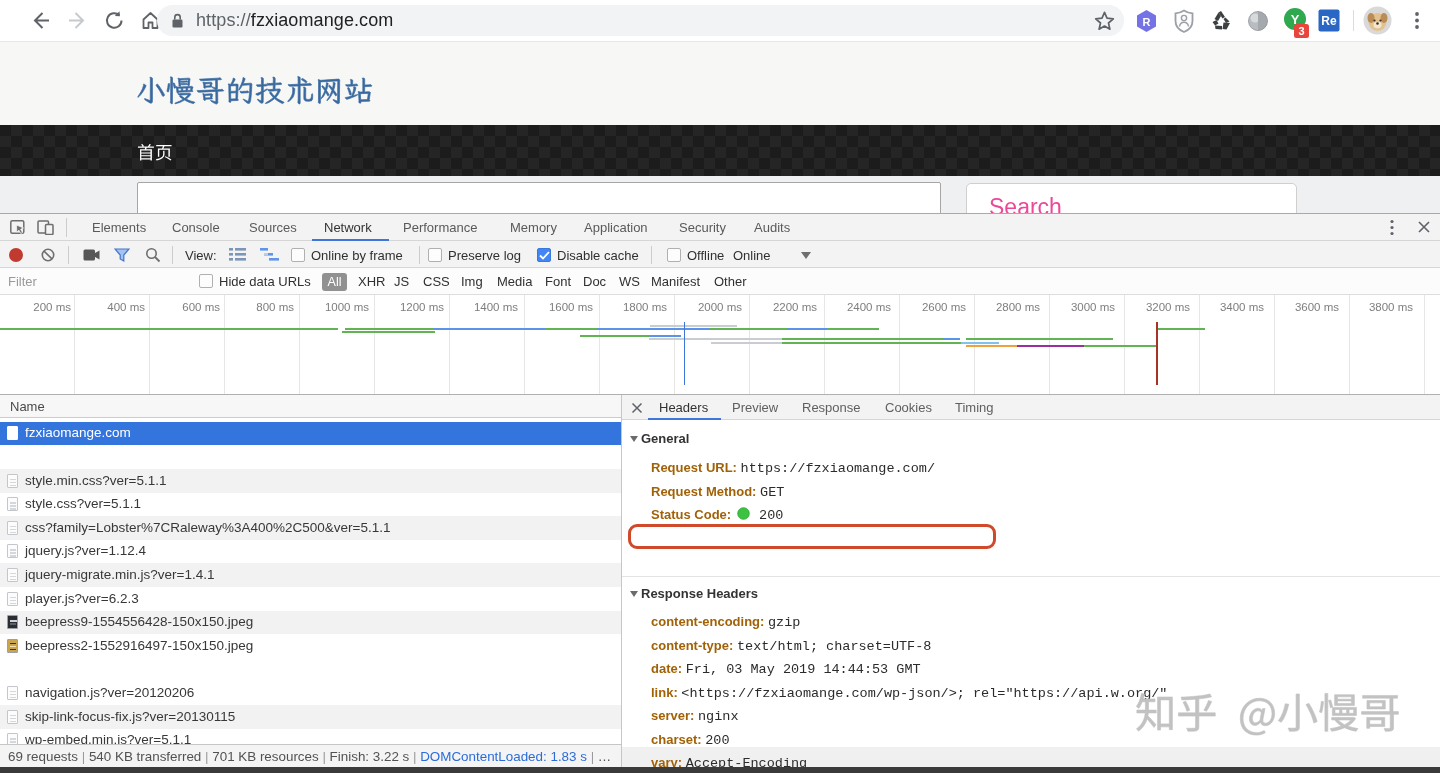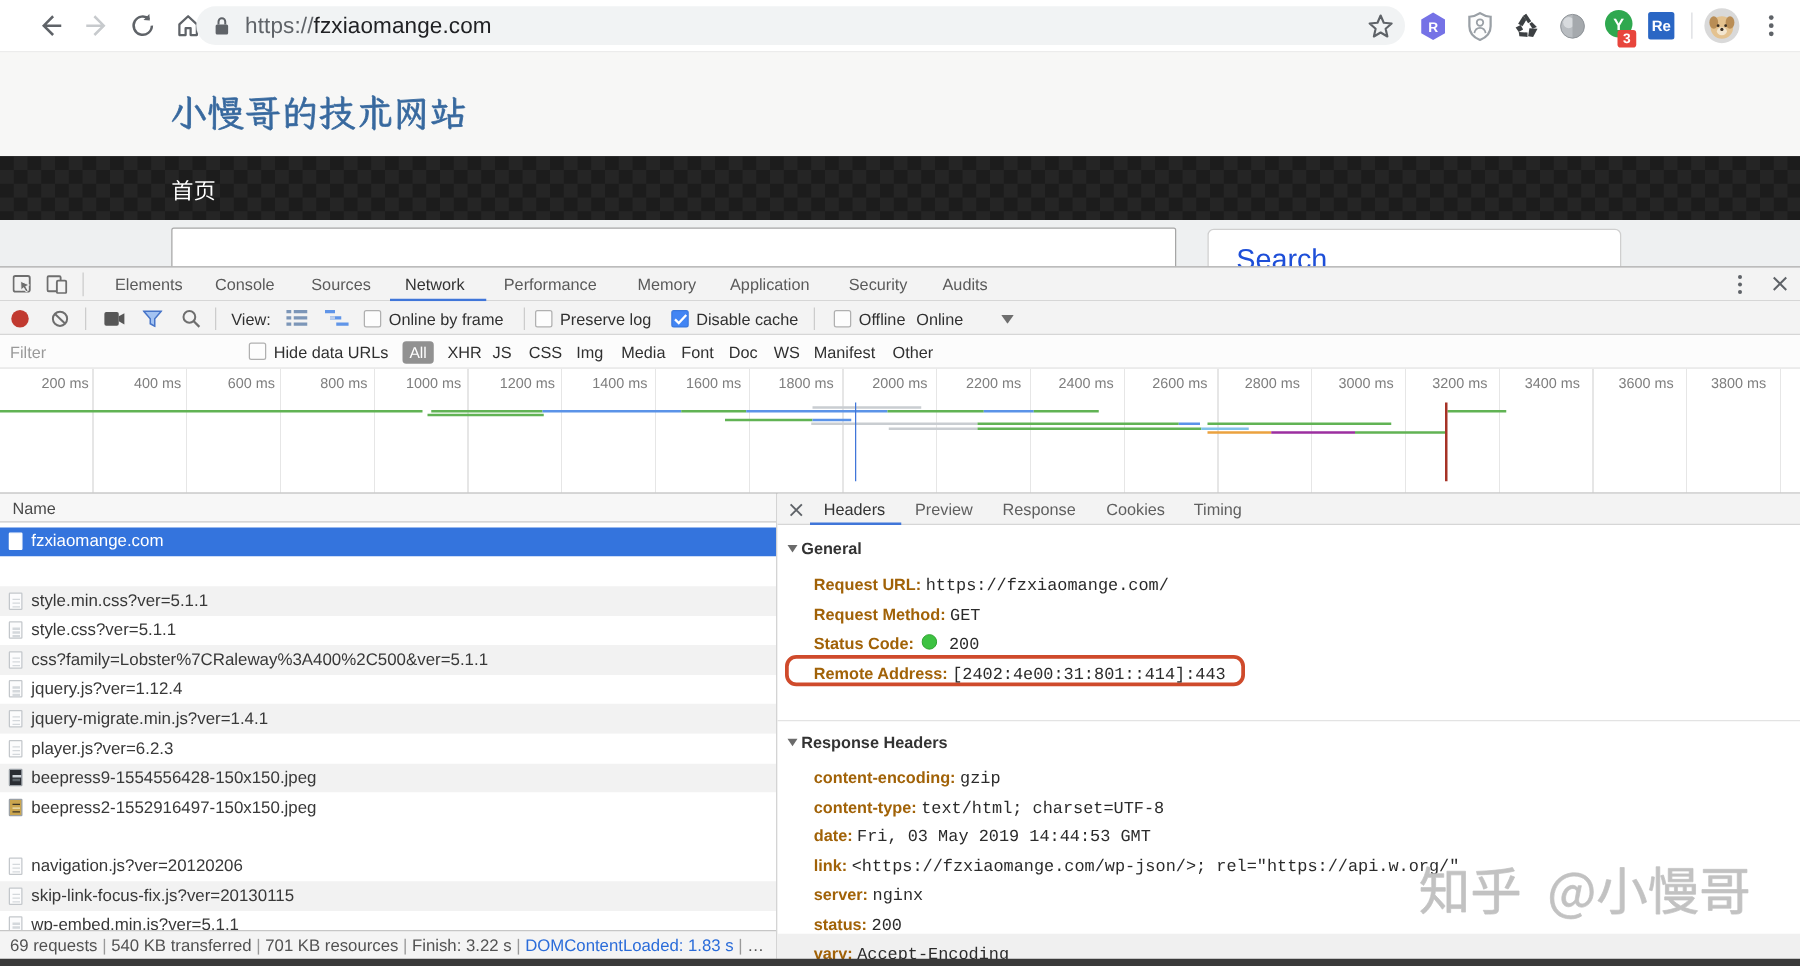--- a/index.html
+++ b/index.html
@@ -11,21 +11,21 @@
 #urltxt .sch{color:#5f6368}
 
 #band{position:absolute;left:0;top:42px;width:1440px;height:83px;background:#f7f7f6}
 
 #nav{position:absolute;left:0;top:125px;width:1440px;height:51px;background:#1d1d1d;
  background-image:conic-gradient(#252525 90deg,#1c1c1c 90deg 180deg,#252525 180deg 270deg,#1c1c1c 270deg);background-size:22px 22px}
 
 #zone{position:absolute;left:0;top:176px;width:1440px;height:37px;background:#eef0f1}
 #in1{position:absolute;left:137px;top:182px;width:804px;height:40px;background:#fff;border:1px solid #a6a6a6;border-radius:2px}
 #in2{position:absolute;left:966px;top:183px;width:331px;height:40px;background:#fff;border:1px solid #cfcfcf;border-radius:5px}
-#in2 span{position:absolute;left:22px;top:10px;font-size:23px;color:#1d4ed8}
+#in2 span{position:absolute;left:22px;top:10px;font-size:23px;color:#ec4899}
 
 .sep{position:absolute;width:1px;background:#ccc}
 .cb{position:absolute;width:14px;height:14px;background:#fdfdfd;border:1px solid #b0b0b0;border-radius:2px}
 .lbl{position:absolute;font-size:13px;color:#303030;white-space:pre}
 .lblg{position:absolute;font-size:13px;color:#5a5a5a;white-space:pre}
 
 #dtabs{position:absolute;left:0;top:213px;width:1440px;height:28px;background:#f3f3f3;border-top:1px solid #a9a9a9;border-bottom:1px solid #d6d6d6}
 
 #dbar2{position:absolute;left:0;top:241px;width:1440px;height:27px;background:#f3f3f3;border-bottom:1px solid #d6d6d6}
 
@@ -424,30 +424,29 @@
 <div class="tri" style="top:41px"></div>
 <div class="sect" style="top:36px">General</div>
 <div class="hrow" style="top:65px"><b>Request URL:</b> <span class="mono">https://fzxiaomange.com/</span></div>
 <div class="hrow" style="top:88.5px"><b>Request Method:</b> <span class="mono">GET</span></div>
 <div class="hrow" style="top:112px"><b>Status Code:</b> <span class="mono">&nbsp;&nbsp;&nbsp;200</span></div>
 <svg class="abs" style="left:115px;top:112px" width="13" height="13" viewBox="0 0 13 13">
         <circle cx="6.5" cy="6.5" r="5.8" fill="#3dc242"></circle>
         <circle cx="6.5" cy="6.5" r="5.8" fill="none" stroke="#2da32f" stroke-width="0.8"></circle>
       </svg>
 <div id="redbox"></div>
-<div class="hrow" style="top:135.5px"><b>Remote Address:</b> <span class="mono">[2402:4e00:31:801::414]:443</span></div>
 <div class="abs" style="left:0;top:181px;width:818px;height:1px;background:#e3e3e3"></div>
 <div class="tri" style="top:196px"></div>
 <div class="sect" style="top:191px">Response Headers</div>
 <div class="hrow" style="top:219px"><b>content-encoding:</b> <span class="mono">gzip</span></div>
 <div class="hrow" style="top:242.5px"><b>content-type:</b> <span class="mono">text/html; charset=UTF-8</span></div>
 <div class="hrow" style="top:266px"><b>date:</b> <span class="mono">Fri, 03 May 2019 14:44:53 GMT</span></div>
 <div class="hrow" style="top:289.5px"><b>link:</b> <span class="mono">&lt;https://fzxiaomange.com/wp-json/&gt;; rel="https://api.w.org/"</span></div>
 <div class="hrow" style="top:313px"><b>server:</b> <span class="mono">nginx</span></div>
-<div class="hrow" style="top:336.5px"><b>status:</b> <span class="mono">200</span></div>
+<div class="hrow" style="top:336.5px"><b>charset:</b> <span class="mono">200</span></div>
 <div class="abs" style="left:0;top:352px;width:818px;height:20px;background:#f0f0f0"></div>
 <div class="hrow" style="top:360px"><b>vary:</b> <span class="mono">Accept-Encoding</span></div>
 </div>
 <svg style="position:absolute;left:1135px;top:682px;stroke:#c2c2c2;stroke-width:0.6px" width="268" height="60" viewBox="0 0 268 60">
       <g transform="translate(0,46) scale(1.03)">
         <path d="M21.9 -30.1V2.0H24.8V-1.1H33.3V1.6H36.3V-30.1ZM24.8 -4.0V-27.3H33.3V-4.0ZM6.3 -33.6C5.4 -28.7 3.7 -24.0 1.3 -20.9C2.0 -20.4 3.2 -19.6 3.8 -19.1C5.0 -20.8 6.1 -23.0 7.0 -25.4H10.1V-18.9V-17.4H1.8V-14.6H9.9C9.4 -9.2 7.4 -3.5 1.4 0.8C2.0 1.3 3.1 2.5 3.4 3.1C8.0 -0.2 10.5 -4.5 11.8 -8.8C13.9 -6.3 17.1 -2.5 18.4 -0.6L20.5 -3.1C19.3 -4.5 14.4 -10.0 12.5 -11.8C12.7 -12.8 12.8 -13.7 12.9 -14.6H20.6V-17.4H13.0L13.1 -18.8V-25.4H19.4V-28.2H8.0C8.4 -29.8 8.8 -31.4 9.2 -33.0Z M46.6 -25.1C48.2 -22.2 49.8 -18.5 50.4 -16.2L53.2 -17.3C52.5 -19.6 50.8 -23.2 49.2 -26.0ZM71.3 -26.7C70.3 -23.8 68.4 -19.8 66.9 -17.3L69.4 -16.3C71.0 -18.6 72.9 -22.4 74.5 -25.6ZM42.2 -14.7V-11.6H58.8V-0.9C58.8 -0.0 58.4 0.2 57.5 0.2C56.6 0.3 53.5 0.3 50.1 0.2C50.6 1.0 51.2 2.4 51.4 3.2C55.6 3.2 58.3 3.2 59.8 2.7C61.3 2.2 62.0 1.3 62.0 -0.9V-11.6H77.9V-14.7H62.0V-28.3C66.6 -28.8 71.0 -29.4 74.3 -30.3L72.8 -33.0C66.2 -31.3 54.4 -30.3 44.8 -30.0C45.0 -29.2 45.4 -28.1 45.4 -27.3C49.6 -27.4 54.3 -27.6 58.8 -28.0V-14.7Z M118.0 6.9C121.1 6.9 123.9 6.2 126.5 4.6L125.5 2.5C123.5 3.6 121.0 4.5 118.2 4.5C110.6 4.5 104.9 -0.5 104.9 -9.2C104.9 -19.6 112.6 -26.4 120.6 -26.4C128.7 -26.4 133.0 -21.2 133.0 -13.9C133.0 -8.2 129.8 -4.7 127.0 -4.7C124.5 -4.7 123.6 -6.4 124.5 -10.0L126.3 -18.9H123.9L123.4 -17.0H123.3C122.4 -18.5 121.2 -19.2 119.7 -19.2C114.5 -19.2 111.1 -13.6 111.1 -8.9C111.1 -4.8 113.4 -2.5 116.5 -2.5C118.5 -2.5 120.5 -3.9 121.9 -5.6H122.0C122.3 -3.3 124.2 -2.2 126.6 -2.2C130.7 -2.2 135.6 -6.3 135.6 -14.1C135.6 -22.9 129.9 -28.9 120.9 -28.9C110.9 -28.9 102.2 -21.0 102.2 -9.1C102.2 1.4 109.2 6.9 118.0 6.9ZM117.2 -5.0C115.4 -5.0 114.0 -6.2 114.0 -9.1C114.0 -12.5 116.2 -16.7 119.7 -16.7C121.0 -16.7 121.8 -16.2 122.6 -14.8L121.4 -7.7C119.8 -5.8 118.4 -5.0 117.2 -5.0Z M156.4 -33.0V-1.0C156.4 -0.2 156.1 0.1 155.3 0.1C154.4 0.2 151.6 0.2 148.6 0.1C149.1 0.9 149.7 2.4 149.9 3.2C153.6 3.2 156.1 3.2 157.6 2.6C159.0 2.2 159.6 1.2 159.6 -1.0V-33.0ZM166.0 -22.8C169.5 -17.1 172.7 -9.6 173.6 -4.8L176.9 -6.2C175.8 -11.0 172.4 -18.3 168.9 -23.9ZM145.9 -23.6C144.9 -18.3 142.7 -11.4 139.1 -7.1C140.0 -6.8 141.3 -6.0 142.0 -5.5C145.6 -10.0 148.0 -17.2 149.3 -23.1Z M207.8 -18.0H212.3V-14.3H207.8ZM200.9 -18.0H205.4V-14.3H200.9ZM194.2 -18.0H198.6V-14.3H194.2ZM191.6 -20.0V-12.2H215.0V-20.0ZM196.6 -26.3H210.1V-23.8H196.6ZM196.6 -30.3H210.1V-28.0H196.6ZM193.8 -32.3V-21.9H213.0V-32.3ZM184.4 -33.6V3.2H187.2V-33.6ZM180.9 -25.9C180.7 -22.8 180.0 -18.3 179.1 -15.6L181.2 -14.9C182.2 -17.9 182.8 -22.5 183.0 -25.6ZM187.9 -26.6C188.7 -24.3 189.4 -21.4 189.7 -19.6L191.9 -20.4C191.6 -22.1 190.8 -25.0 190.0 -27.2ZM209.7 -7.8C208.1 -6.0 206.0 -4.5 203.5 -3.2C201.0 -4.5 198.9 -6.0 197.3 -7.8ZM191.0 -10.2V-7.8H193.9C195.6 -5.5 197.8 -3.5 200.4 -1.9C197.0 -0.7 193.2 0.2 189.5 0.6C190.0 1.3 190.6 2.5 190.9 3.2C195.2 2.6 199.5 1.4 203.4 -0.3C206.8 1.3 210.6 2.5 214.7 3.2C215.2 2.4 215.9 1.2 216.6 0.6C213.0 0.1 209.6 -0.7 206.5 -1.9C209.8 -3.8 212.5 -6.2 214.2 -9.3L212.2 -10.4L211.7 -10.2Z M227.8 -24.4H240.2V-20.6H227.8ZM225.2 -26.6V-18.5H243.0V-26.6ZM220.0 -15.9V-13.3H247.8V-0.3C247.8 0.2 247.7 0.4 247.0 0.4C246.4 0.4 244.2 0.4 241.9 0.4C242.3 1.2 242.8 2.4 242.9 3.2C246.0 3.2 248.0 3.2 249.3 2.7C250.6 2.2 251.0 1.5 251.0 -0.2V-13.3H255.7V-15.9H250.5V-29.0H254.9V-31.6H221.0V-29.0H247.4V-15.9ZM225.0 -10.2V0.3H227.9V-1.4H242.5V-10.2ZM227.9 -7.8H239.5V-3.7H227.9Z" fill="#c2c2c2" fill-opacity="1.0"></path>
       </g>
     </svg>
 <div id="darkstrip"></div>
 </div>

